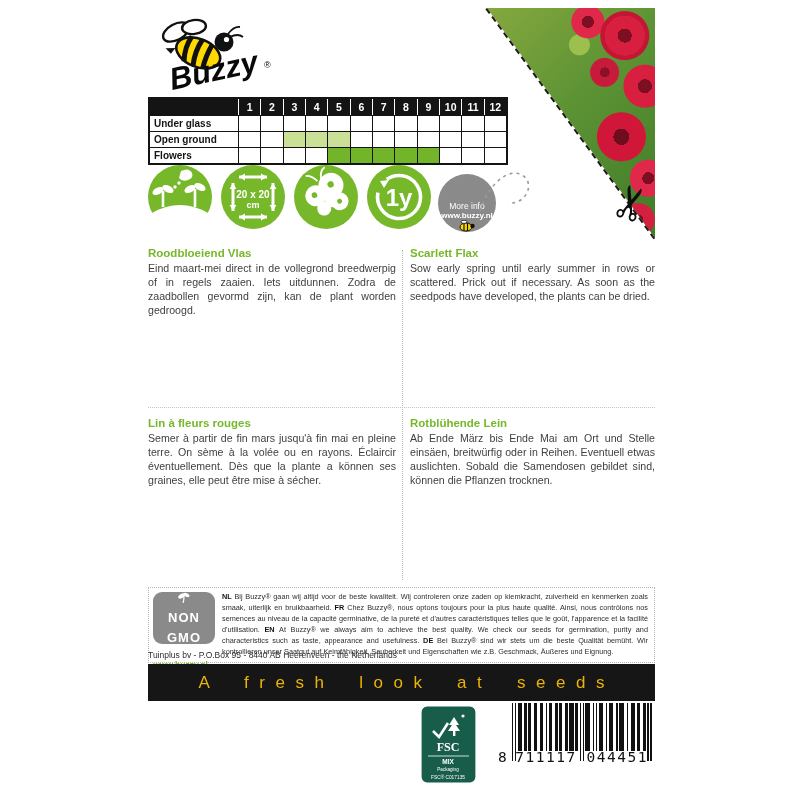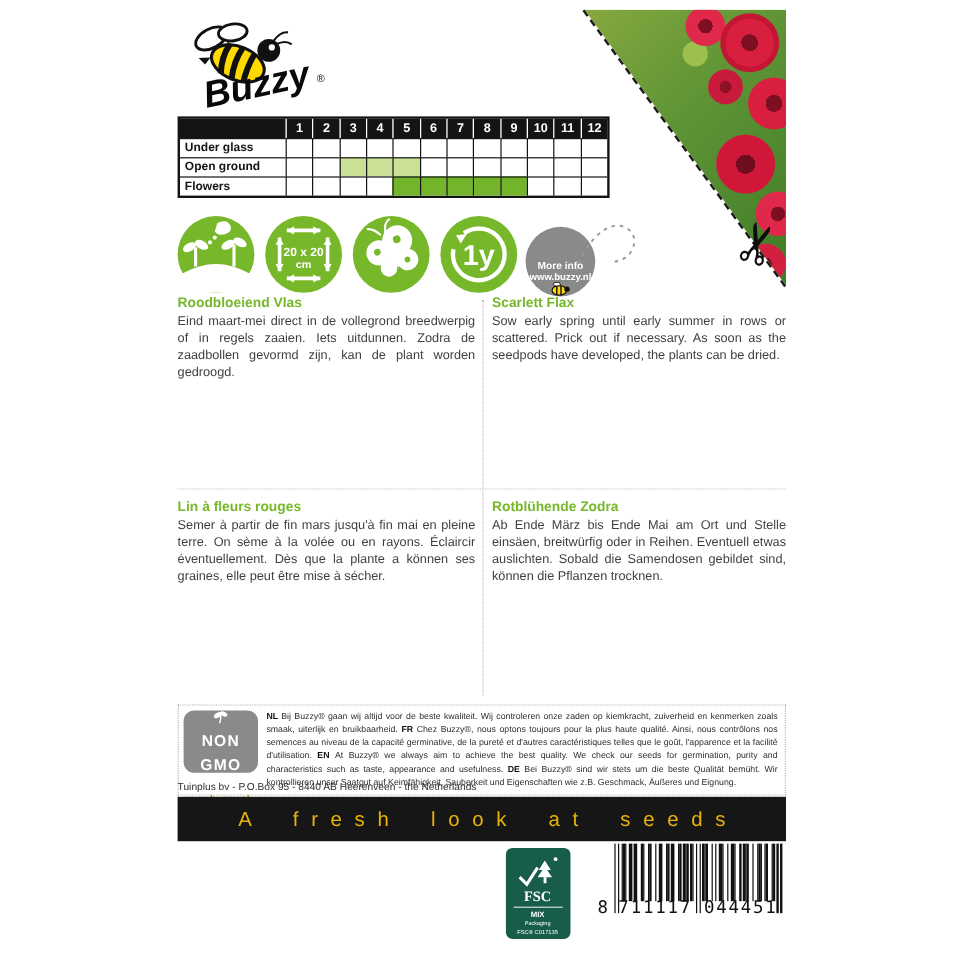--- a/index.html
+++ b/index.html
@@ -36,27 +36,27 @@
     display:grid;grid-template-columns:88px repeat(12,1fr);grid-auto-rows:16px;
     border:2px solid #141414;background:#fff;}
   .cal-corner{background:#141414;}
   .cal-month{background:#141414;color:#fff;font-weight:bold;font-size:10.5px;
     display:flex;align-items:center;justify-content:center;border-left:1px solid #fff;}
   .cal-label{font-weight:bold;font-size:10px;color:#141414;display:flex;align-items:center;
     padding-left:4px;border-top:1.2px solid #141414;}
   .cal-cell{border-top:1.2px solid #141414;border-left:1.2px solid #141414;}
 
   
-  .icons{position:absolute;left:148px;top:180px;width:380px;height:70px;}
+  .icons{position:absolute;left:148px;top:165px;width:380px;height:70px;}
   .circle{position:absolute;width:64px;height:64px;border-radius:50%;background:#76b82a;}
   .c1{left:0;} .c2{left:73px;} .c3{left:146px;} .c4{left:219px;}
   .more-info{position:absolute;left:290px;top:9px;width:58px;height:58px;border-radius:50%;
     background:#8a8a8a;display:flex;flex-direction:column;align-items:center;justify-content:center;
     color:#fff;text-align:center;}
-  .more-info .l1{font-size:8.5px;font-weight:bold;margin-top:27px;}
+  .more-info .l1{font-size:8.5px;font-weight:normal;margin-top:27px;}
   .more-info .l2{font-size:8px;font-weight:bold;}
   .flight{position:absolute;left:330px;top:0;width:56px;height:62px;overflow:visible;}
 
   
   .section{position:absolute;}
   .sec-nl{left:148px;top:247px;width:248px;}
   .sec-en{left:410px;top:247px;width:245px;}
   .sec-fr{left:148px;top:417px;width:248px;}
   .sec-de{left:410px;top:417px;width:245px;}
   .sec-title{color:#76b82a;font-weight:bold;font-size:11.5px;margin:0 0 3px 0;}
@@ -262,21 +262,21 @@
   </div>
   <div class="section sec-en">
     <p class="sec-title">Scarlett Flax</p>
     <p class="sec-body">Sow early spring until early summer in rows or scattered. Prick out if necessary. As soon as the seedpods have developed, the plants can be dried.</p>
   </div>
   <div class="section sec-fr">
     <p class="sec-title">Lin à fleurs rouges</p>
     <p class="sec-body">Semer à partir de fin mars jusqu'à fin mai en pleine terre. On sème à la volée ou en rayons. Éclaircir éventuellement. Dès que la plante a können ses graines, elle peut être mise à sécher.</p>
   </div>
   <div class="section sec-de">
-    <p class="sec-title">Rotblühende Zodra</p>
+    <p class="sec-title">Rotblühende Lein</p>
     <p class="sec-body">Ab Ende März bis Ende Mai am Ort und Stelle einsäen, breitwürfig oder in Reihen. Eventuell etwas auslichten. Sobald die Samendosen gebildet sind, können die Pflanzen trocknen.</p>
   </div>
   <div class="div-v"></div>
   <div class="div-h"></div>
 
   <div class="legal">
     <div class="gmo">
       <svg width="14" height="11" viewBox="0 0 14 11">
         <ellipse cx="4.5" cy="4" rx="3.6" ry="2" fill="#fff" transform="rotate(-30 4.5 4)"></ellipse>
         <ellipse cx="9.5" cy="3" rx="3.2" ry="1.8" fill="#fff" transform="rotate(28 9.5 3)"></ellipse>

